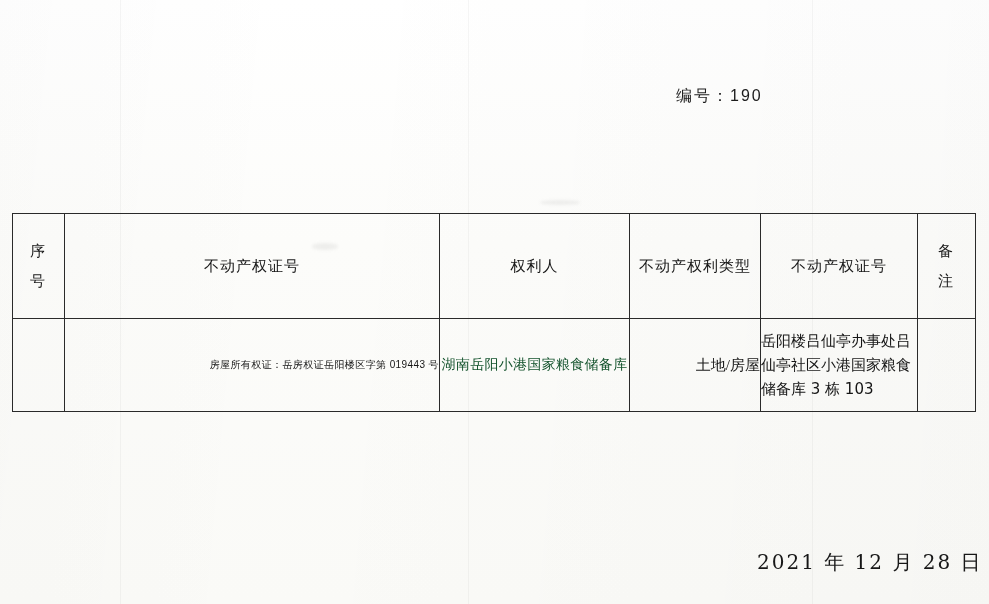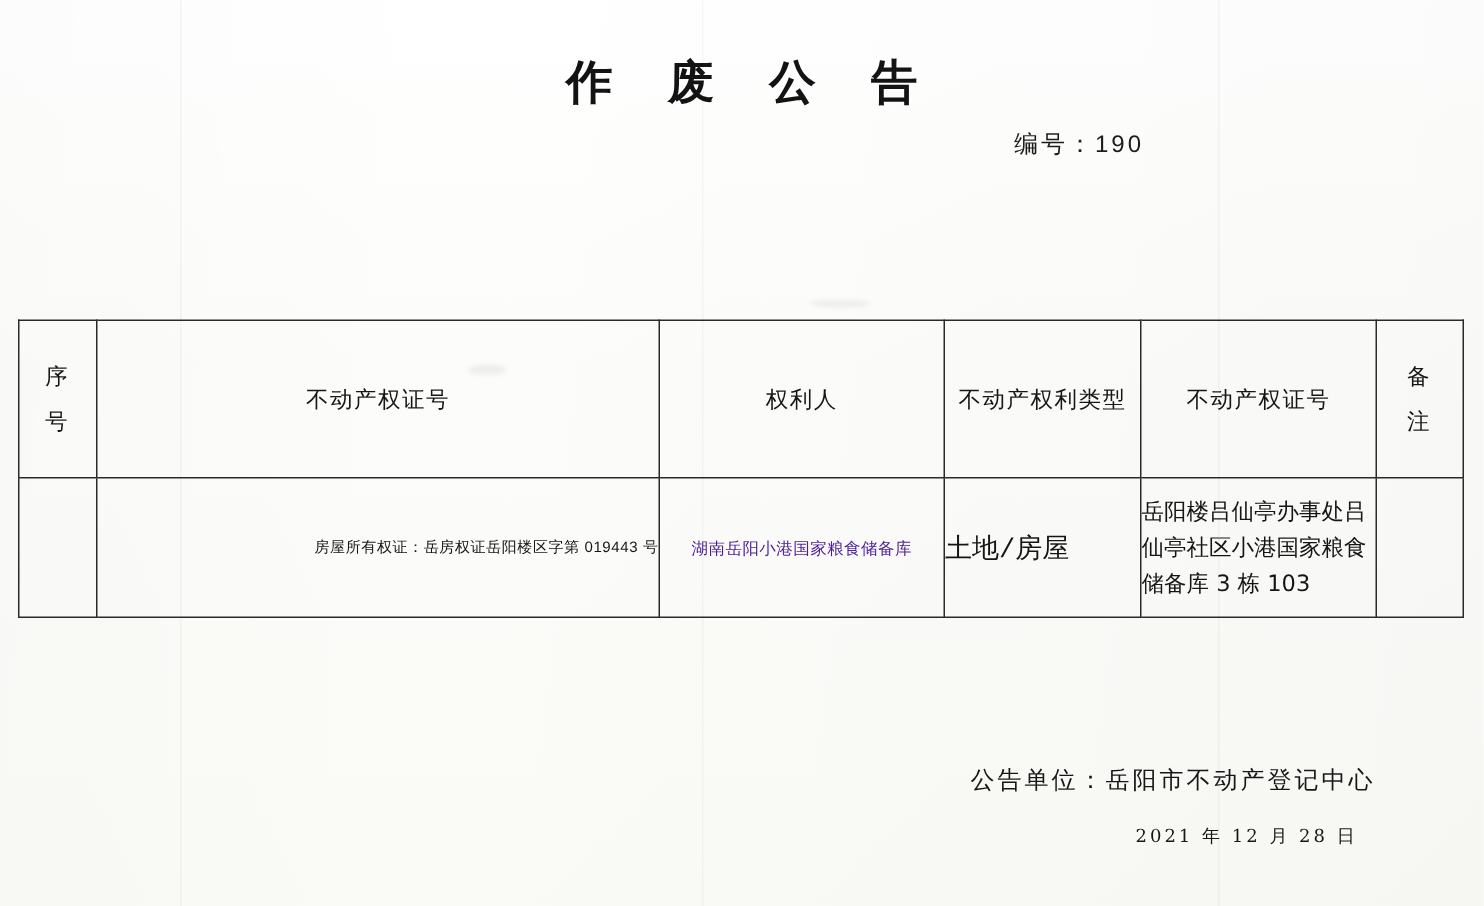--- a/index.html
+++ b/index.html
@@ -115,30 +115,30 @@
   }
   .cell-cert {
     font-size: 10px;
     padding-left: 22px;
     text-align: right;
     font-family: Liberation Sans, sans-serif;
     color: #151515;
     letter-spacing: 0.4px;
   }
   .cell-owner {
-    font-size: 11px;
+    font-size: 14px;
     text-align: center;
     font-family: Liberation Sans, sans-serif;
-    color: #4c1d95;
+    color: #14532d;
     letter-spacing: 0.3px;
   }
   .cell-type {
-    font-size: 18px;
-    text-align: left;
-    font-family: Liberation Mono, monospace;
+    font-size: 15px;
+    text-align: right;
+    font-family: Liberation Serif, serif;
     color: #151515;
   }
   .cell-loc {
     font-size: 15px;
     text-align: left;
     padding: 0 10px;
     line-height: 24px;
     font-family: "DejaVu Sans", "Liberation Sans", sans-serif;
     color: #151515;
   }
@@ -152,21 +152,21 @@
     left: 647px;
     font-size: 16px;
     letter-spacing: 2px;
     font-family: "DejaVu Serif", "Liberation Serif", serif;
     color: #171717;
   }
   .issue-date {
     position: absolute;
     top: 549px;
     left: 757px;
-    font-size: 12px;
+    font-size: 20px;
     letter-spacing: 2px;
     font-family: "DejaVu Serif", "Liberation Serif", serif;
     color: #171717;
   }
 
   .smudge {
     position: absolute;
     background: rgba(120,120,120,0.10);
     border-radius: 50%;
     filter: blur(1.5px);
@@ -177,21 +177,20 @@
 
 <div class="paper"></div>
 <div class="scan-line" style="left:120px"></div>
 <div class="scan-line" style="left:468px"></div>
 <div class="scan-line" style="left:812px"></div>
 <div class="smudge" style="left:312px; top:243px; width:26px; height:7px;"></div>
 <div class="smudge" style="left:540px; top:200px; width:40px; height:5px;"></div>
 
 <div class="content">
 
-  <div class="doc-title">作 废 公 告</div>
 
   <div class="doc-number">编号：190</div>
 
 
   <table class="notice-table">
     <colgroup>
       <col class="col-seq">
       <col class="col-cert">
       <col class="col-owner">
       <col class="col-type">
@@ -217,16 +216,15 @@
         <td class="cell-blank"></td>
         <td class="cell-cert">房屋所有权证：岳房权证岳阳楼区字第 019443 号</td>
         <td class="cell-owner">湖南岳阳小港国家粮食储备库</td>
         <td class="cell-type">土地/房屋</td>
         <td class="cell-loc">岳阳楼吕仙亭办事处吕仙亭社区小港国家粮食储备库 3 栋 103</td>
         <td class="cell-blank"></td>
       </tr>
     </tbody>
   </table>
 
-  <div class="issuer">公告单位：岳阳市不动产登记中心</div>
   <div class="issue-date">2021 年 12 月 28 日</div>
 
 </div>
 
 </body></html>

